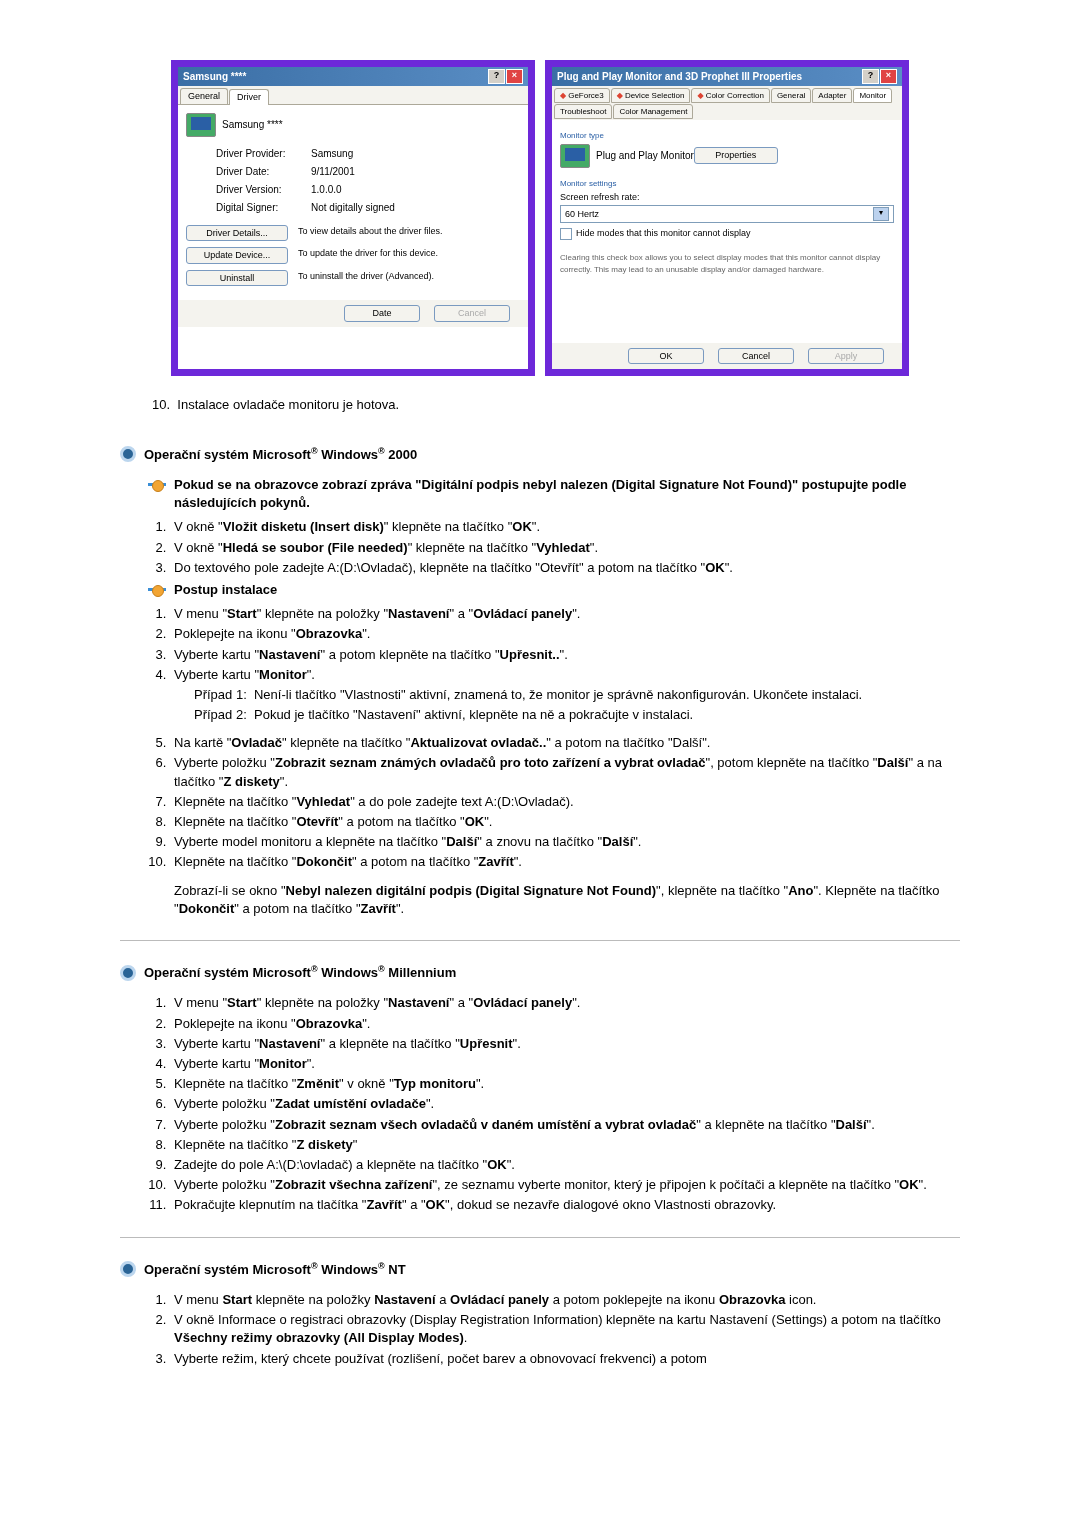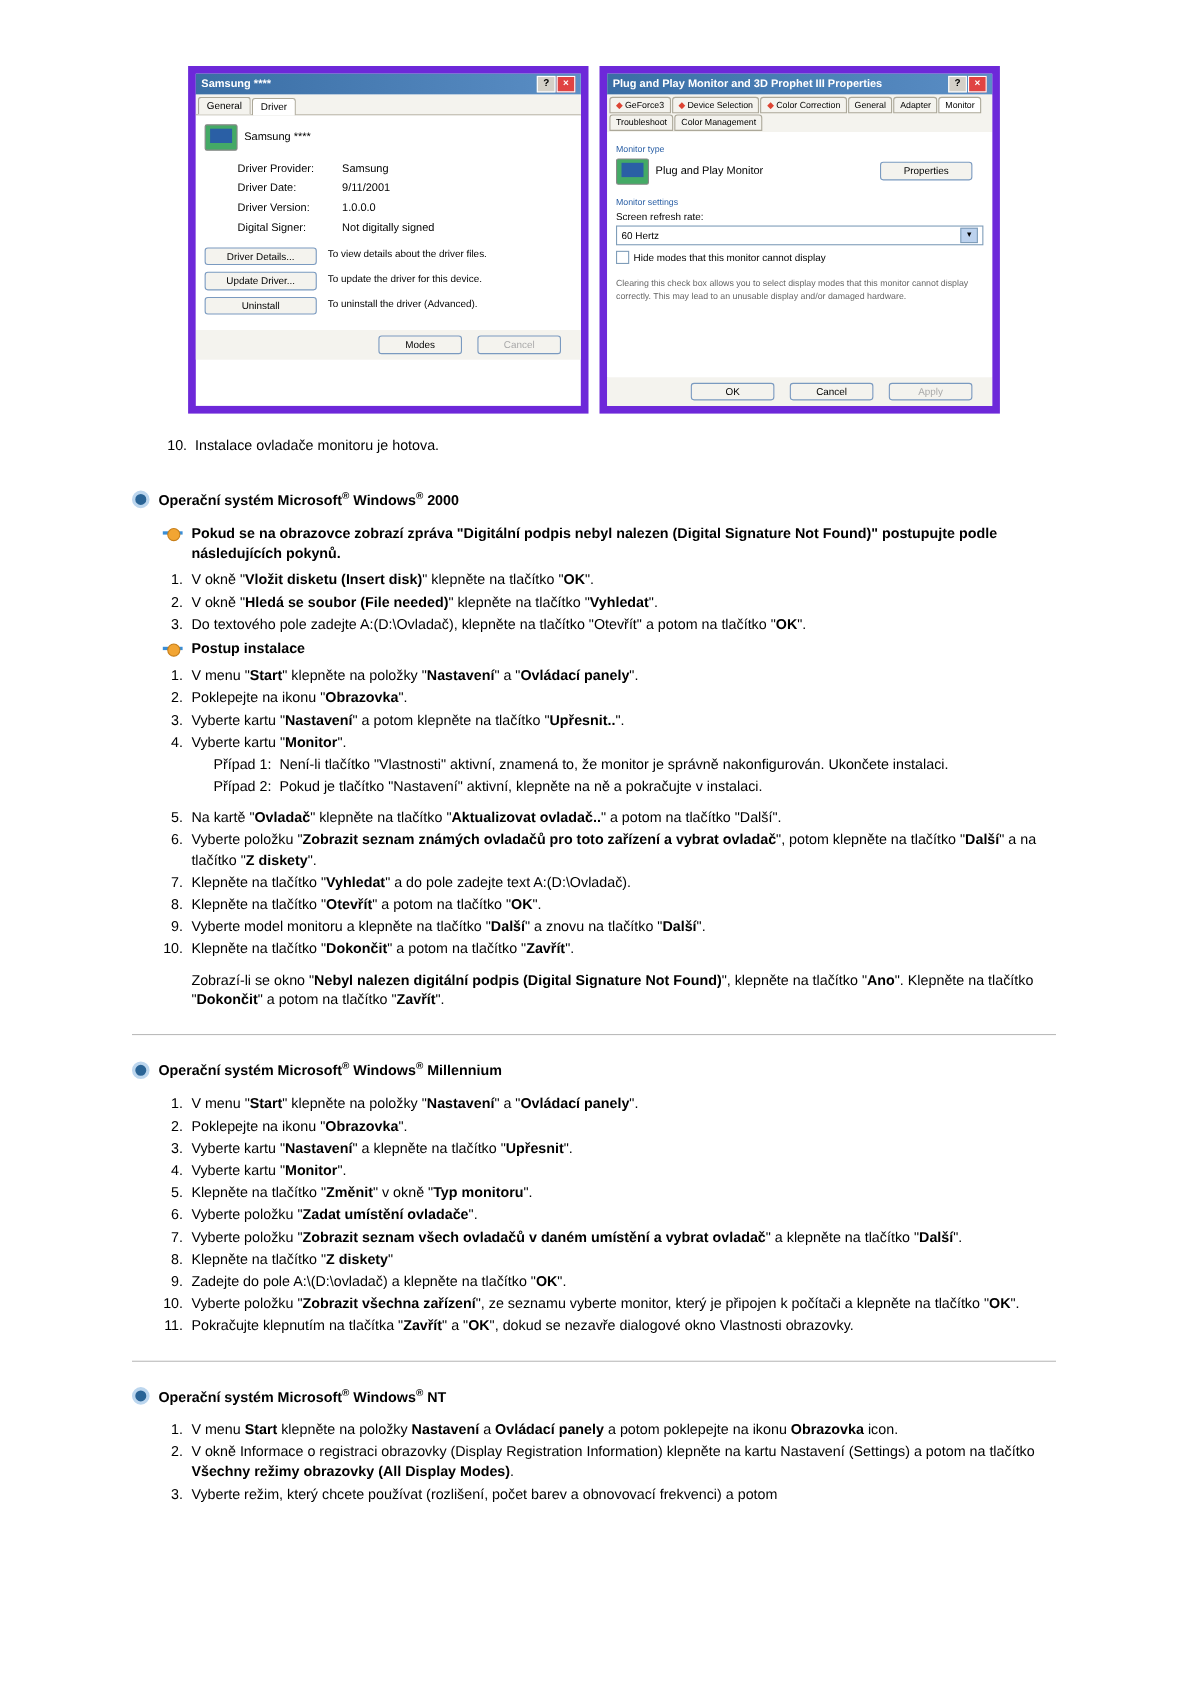--- a/index.html
+++ b/index.html
@@ -146,21 +146,21 @@
     font-size: 9px;
   }
   .dd-arrow {
     width: 14px; height: 12px;
     background: #bcd2ee;
     border: 1px solid #7f9db9;
     text-align: center;
     font-size: 8px;
     line-height: 10px;
   }
-  .chkrow { display: flex; align-items: center; gap: 4px; margin-top: 4px; font-size: 9px; }
+  .chkrow { display: flex; align-items: flex-start; gap: 4px; margin-top: 4px; font-size: 9px; }
   .chk { width: 10px; height: 10px; border: 1px solid #7f9db9; background: #fff; flex-shrink: 0; margin-top: 1px; }
   .fine { font-size: 8px; color: #666; margin-top: 12px; }
 
   .step-line { margin: 14px 0 30px 32px; }
   .os-header {
     display: flex;
     align-items: center;
     font-weight: bold;
     font-size: 13px;
     margin: 6px 0 12px 0;
@@ -243,30 +243,30 @@
         <div class="drv-row">
             <span class="drv-label">Digital Signer:</span>
             <span>Not digitally signed</span>
           </div>
       </div>
       <div class="drv-btnrow">
           <div class="xpbtn">Driver Details...</div>
           <div class="drv-desc">To view details about the driver files.</div>
         </div>
       <div class="drv-btnrow">
-          <div class="xpbtn">Update Driver...</div>
+          <div class="xpbtn">Update Device...</div>
           <div class="drv-desc">To update the driver for this device.</div>
         </div>
       <div class="drv-btnrow">
           <div class="xpbtn">Uninstall</div>
           <div class="drv-desc">To uninstall the driver (Advanced).</div>
         </div>
     </div>
     <div class="btnrow">
-      <div class="xpbtn">Modes</div>
+      <div class="xpbtn">Date</div>
       <div class="xpbtn" style="color:#aaa;">Cancel</div>
     </div>
   </div>
 
   <div class="win-dialog">
     <div class="win-title">
       <span>Plug and Play Monitor and 3D Prophet III Properties</span>
       <span class="tb-btns">
         <span class="tb-btn">?</span>
         <span class="tb-btn tb-close">×</span>
@@ -277,21 +277,21 @@
       <span class="tab2"><span class="ticon">◆</span><span>Device Selection</span></span>
       <span class="tab2"><span class="ticon">◆</span><span>Color Correction</span></span>
       <span class="tab2">General</span>
       <span class="tab2">Adapter</span>
       <span class="tab2 active">Monitor</span>
       <span class="tab2">Troubleshoot</span>
       <span class="tab2">Color Management</span>
     </div>
     <div class="win-body">
       <div class="section-head">Monitor type</div>
-      <div style="display:flex;align-items:center;justify-content:space-between;margin-bottom:8px;">
+      <div style="display:flex;align-items:center;justify-content:flex-start;margin-bottom:8px;">
         <span style="display:flex;align-items:center;">
           <span class="monicon"></span>
           <span>Plug and Play Monitor</span>
         </span>
         <span class="xpbtn" style="width:70px;">Properties</span>
       </div>
       <div class="section-head">Monitor settings</div>
       <div style="font-size:9px;margin-bottom:2px;">Screen refresh rate:</div>
       <div class="refreshbox">
         <span>60 Hertz</span>

